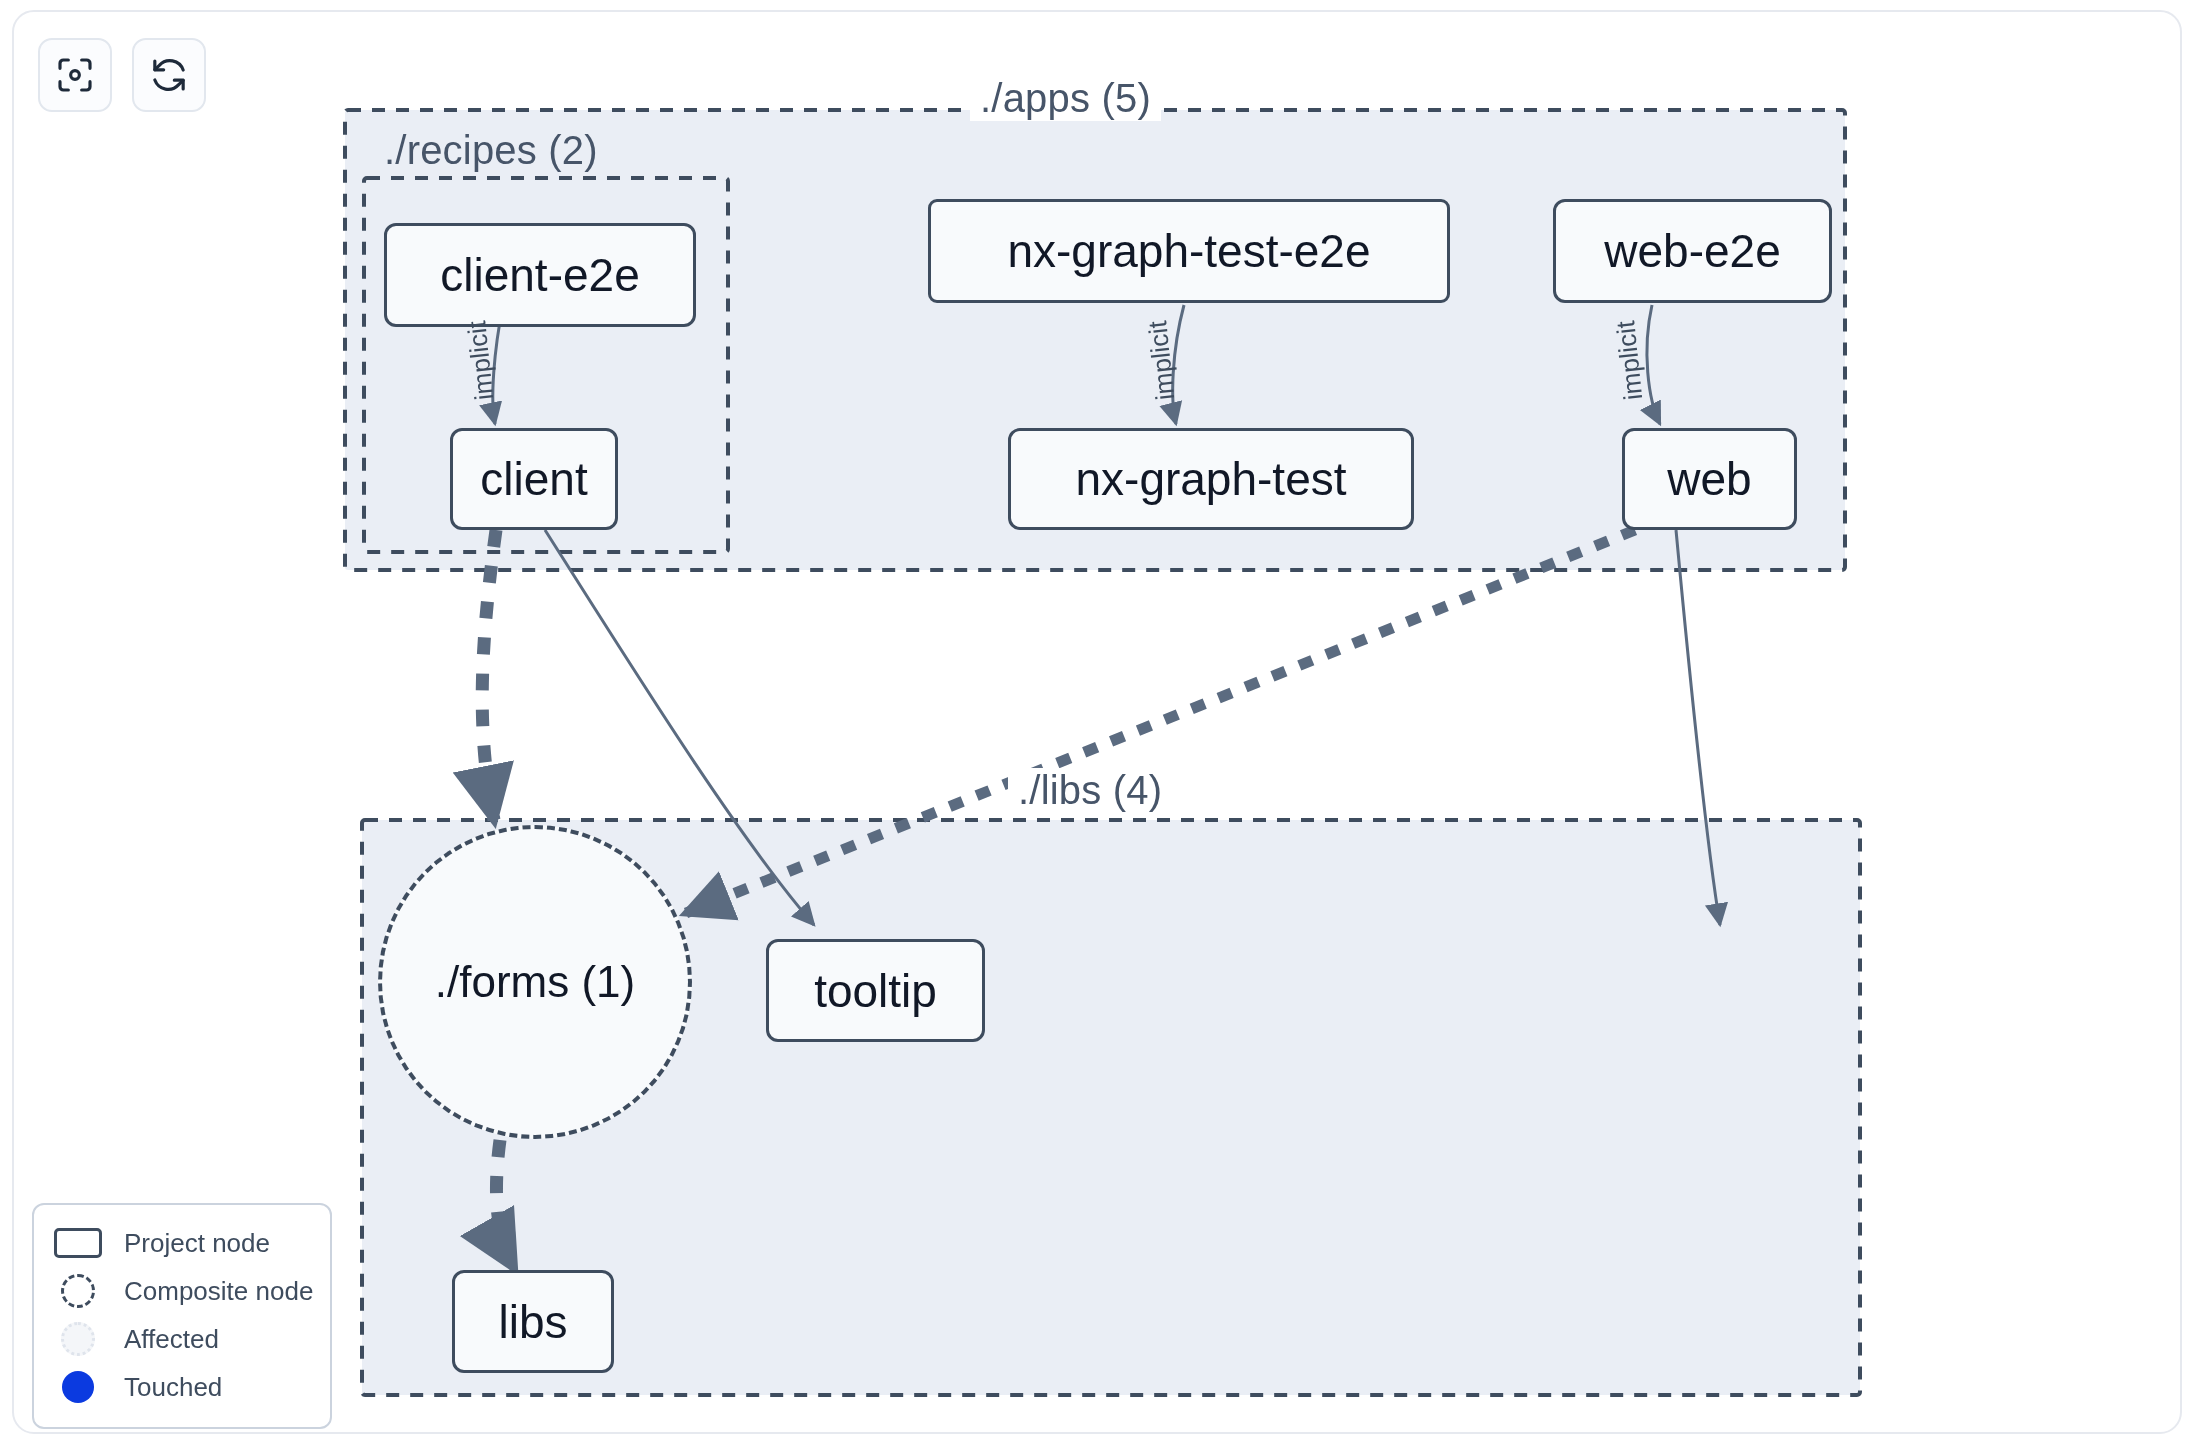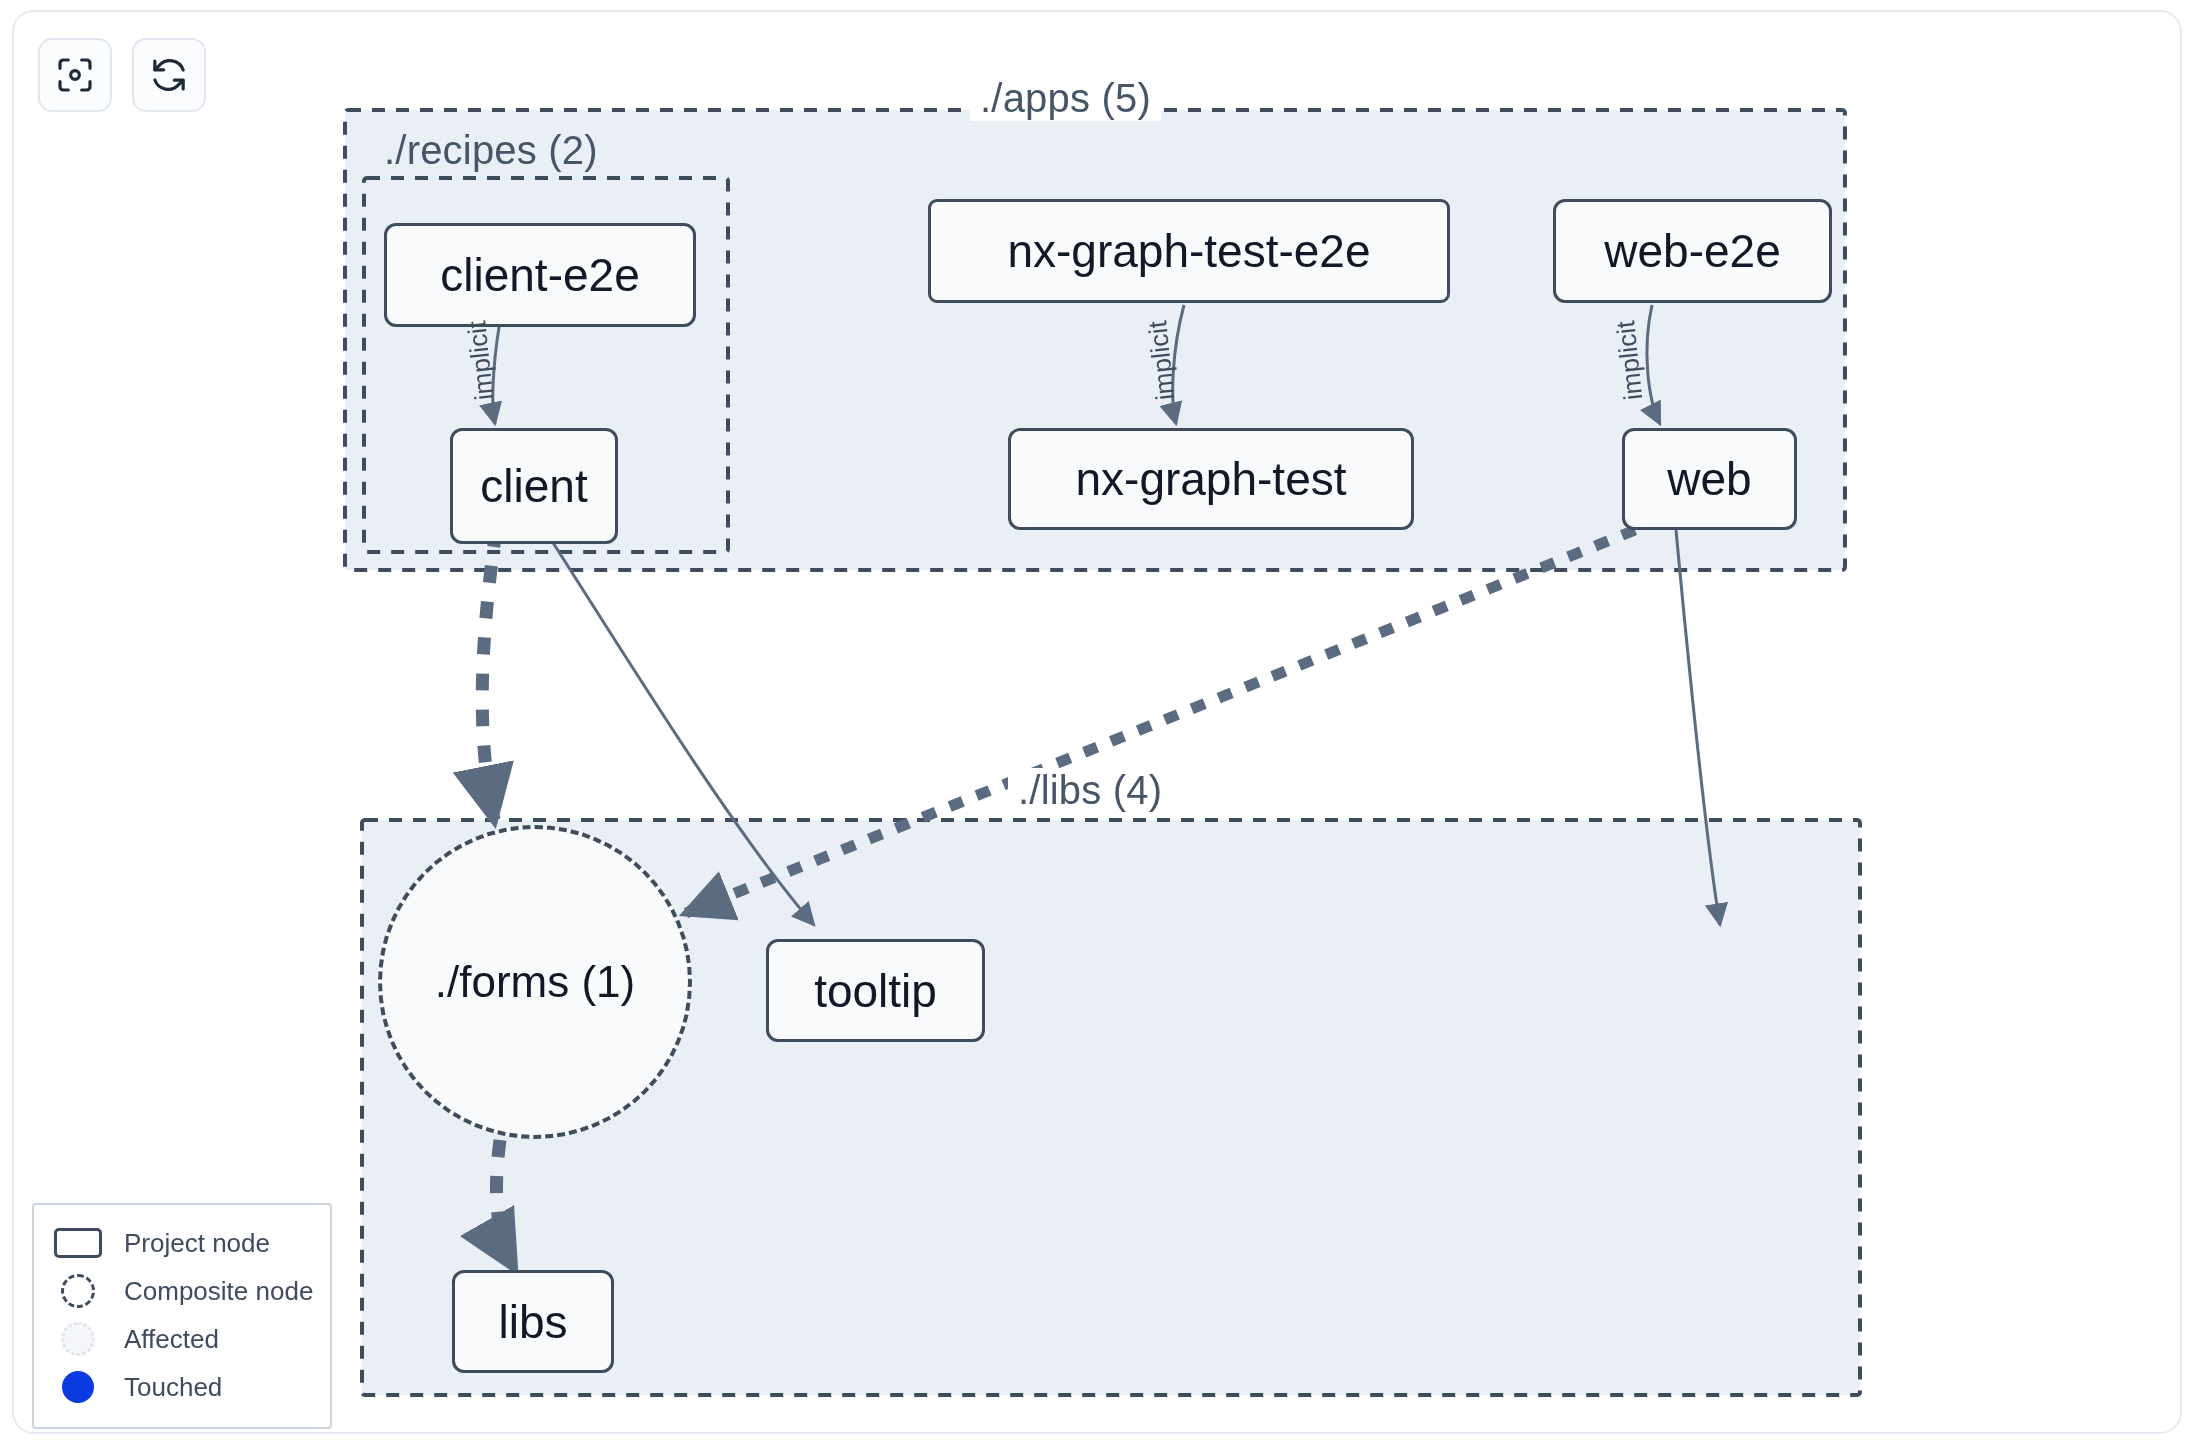--- a/index.html
+++ b/index.html
@@ -113,21 +113,21 @@
     z-index: 22;
   }
 
   
   .legend {
     position: absolute;
     left: 32px;
     top: 1203px;
     width: 300px;
     border: 2px solid #cbd3de;
-    border-radius: 4px;
+    border-radius: 12px;
     background: #ffffff;
     padding: 14px 18px 16px 18px;
     box-sizing: border-box;
     z-index: 60;
   }
   .legend-row {
     display: flex;
     align-items: center;
     height: 48px;
     gap: 20px;
@@ -242,21 +242,21 @@
   <div class="group-label onborder" style="left:1008px; top:768px;">./libs (4)</div>
 
   <div class="edge-label" style="left:441px; top:345px; transform:rotate(-96deg);">implicit</div>
 
   <div class="edge-label" style="left:1122px; top:345px; transform:rotate(-96deg);">implicit</div>
 
   <div class="edge-label" style="left:1590px; top:345px; transform:rotate(-96deg);">implicit</div>
 
   <div class="node" style="left:384px; top:199px; width:312px; height:104px;margin-top:24px;">client-e2e</div>
 
-  <div class="node" style="left:450px; top:428px; width:168px; height:116px;">client</div>
+  <div class="node" style="left:450px; top:428px; width:168px; height:102px;">client</div>
 
   <div class="node" style="left:928px; top:199px; width:522px; height:104px;border-radius:9px;">nx-graph-test-e2e</div>
 
   <div class="node" style="left:1008px; top:428px; width:406px; height:102px;">nx-graph-test</div>
 
   <div class="node" style="left:1553px; top:199px; width:279px; height:104px;">web-e2e</div>
 
   <div class="node" style="left:1622px; top:428px; width:175px; height:102px;">web</div>
 
   <div class="node-composite" style="left:378px; top:825px; width:314px; height:314px;">./forms (1)</div>

